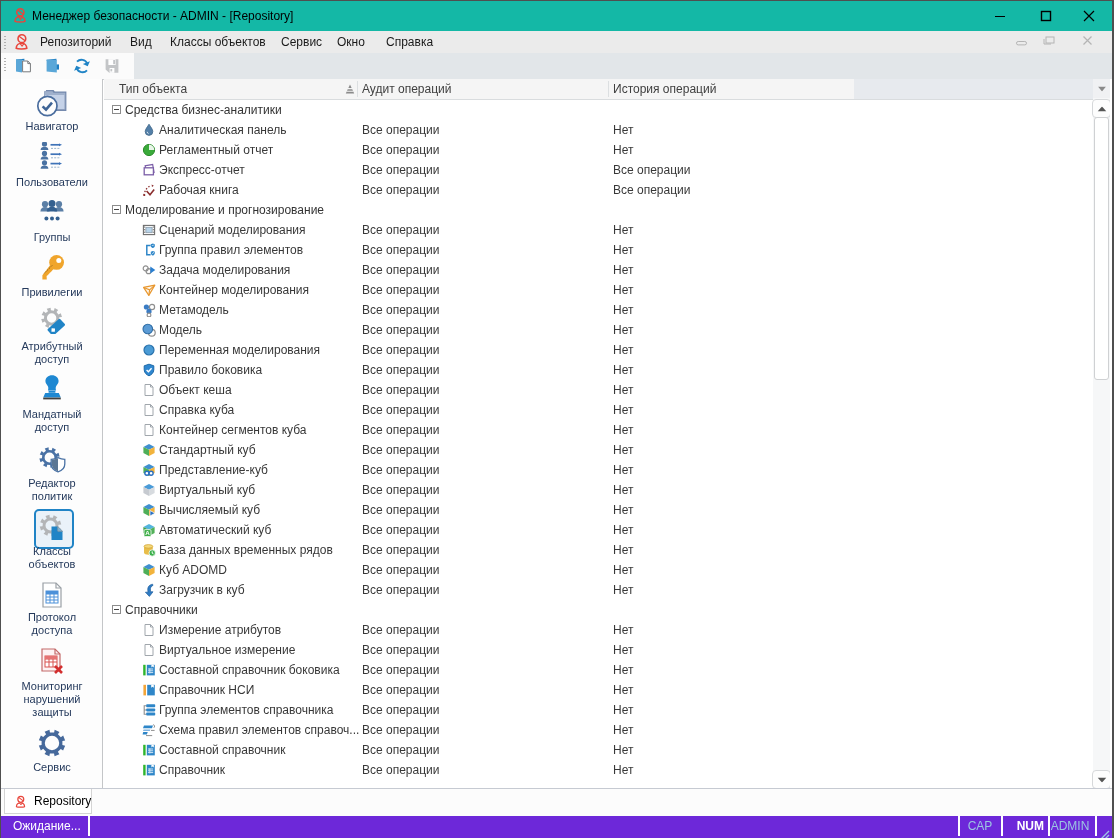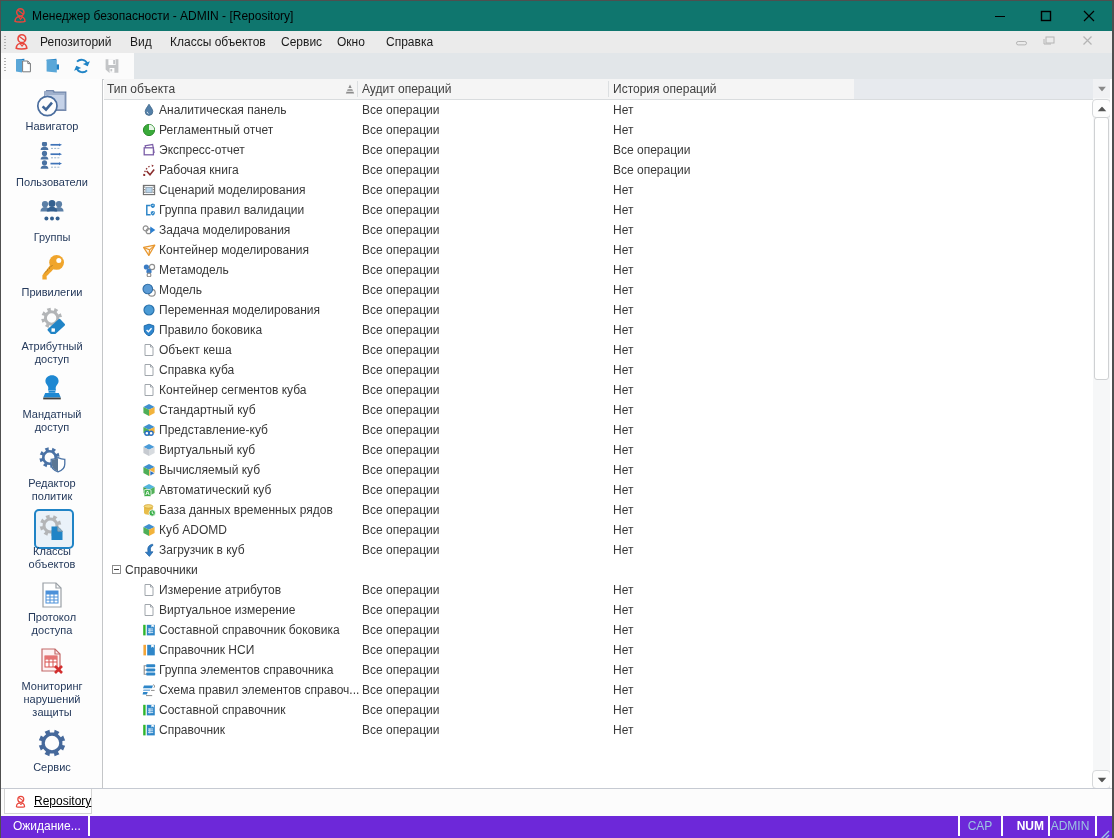--- a/index.html
+++ b/index.html
@@ -1,19 +1,19 @@
 <!DOCTYPE html>
 <html><head><meta charset="utf-8"><style>
 * { margin:0; padding:0; box-sizing:border-box; }
 html,body { width:1114px; height:838px; overflow:hidden; }
 body { font-family:"Liberation Sans", sans-serif; font-size:12px; color:#333;
   background:#4f4f4f; position:relative; }
 #win { position:absolute; left:1px; top:1px; width:1111px; height:835px; background:#fff; }
 
-#title { position:absolute; left:0; top:0; width:100%; height:30px; background:#0f766e; }
+#title { position:absolute; left:0; top:0; width:100%; height:30px; background:#14b8a6; }
 #title .ic { position:absolute; left:11px; top:6px; }
 #title .tx { position:absolute; left:31px; top:8px; color:#000; }
 .wbtn { position:absolute; top:0; width:46px; height:30px; }
 .wbtn svg { position:absolute; left:50%; top:50%; transform:translate(-50%,-50%); }
 
 #menu { position:absolute; left:0; top:30px; width:100%; height:22px; background:#ebebeb; }
 #menu .grip { position:absolute; left:3px; top:5px; width:2px; height:15px;
   background-image:repeating-linear-gradient(#b0b0b0 0 1px, transparent 1px 3px); }
 #menu .ic { position:absolute; left:12px; top:2px; }
 .mi { position:absolute; top:4px; color:#1a1a1a; }
@@ -62,21 +62,21 @@
 #hdrop { position:absolute; left:1092px; top:78px; width:17px; height:21px; background:#f0f1f3;
   border-bottom:1px solid #d9dcde; }
 #rmarg { position:absolute; left:1109px; top:78px; width:2px; height:710px; background:#fff; }
 .arrow { position:absolute; left:50%; top:50%; transform:translate(-50%,-50%); width:0; height:0; }
 
 #tabs { position:absolute; left:0; top:787px; width:100%; height:28px; background:#fcfcfc;
   border-top:1px solid #c6cad2; }
 #tabs .tab { position:absolute; left:3px; top:0; width:88px; height:25px; background:#fff;
   border:1px solid #d4d4d4; border-top:none; }
 #tabs .tab .ic { position:absolute; left:9px; top:6px; }
-#tabs .tab .tx { position:absolute; left:29px; top:5px; color:#000;text-decoration:underline; }
+#tabs .tab .tx { position:absolute; left:29px; top:5px; color:#000; }
 
 #status { position:absolute; left:0; top:815px; width:100%; height:28px; background:#6d28d9; color:#fff; }
 #status .tx { position:absolute; left:12px; top:3px; }
 #status .sep { position:absolute; top:0; width:2px; height:20px; background:#fff; }
 #status .key { position:absolute; top:3px; width:42px; text-align:center; color:#9cc5e2; }
 #status .key.on { color:#fff;text-align:right; }
 #grip2 { position:absolute; right:2px; bottom:2px; width:13px; height:13px; }
 </style></head>
 <body>
 <div id="win">
@@ -249,33 +249,37 @@
           <path d="M17 19l7 7M24 19l-7 7" stroke="#d32f2f" stroke-width="2.6"></path>
         </svg></div>
 <div class="sbl" style="top:601px">Мониторинг<br>нарушений<br>защиты</div>
 <div class="sbi" style="top:650px"><svg width="28" height="28" viewBox="0 0 28 28">
           <path d="M27.13 16.66 L25.11 21.49 L22.79 19.92 L19.86 22.84 L21.40 25.17 L16.57 27.15 L16.03 24.40 L11.89 24.39 L11.34 27.13 L6.51 25.11 L8.08 22.79 L5.16 19.86 L2.83 21.40 L0.85 16.57 L3.60 16.03 L3.61 11.89 L0.87 11.34 L2.89 6.51 L5.21 8.08 L8.14 5.16 L6.60 2.83 L11.43 0.85 L11.97 3.60 L16.11 3.61 L16.66 0.87 L21.49 2.89 L19.92 5.21 L22.84 8.14 L25.17 6.60 L27.15 11.43 L24.40 11.97 L24.39 16.11 Z M 6.80 14.00 a 7.20 7.20 0 1 0 14.4000 0 a 7.20 7.20 0 1 0 -14.4000 0 Z" fill="#46699b" fill-rule="evenodd"></path>
         </svg></div>
 <div class="sbl" style="top:682px">Сервис</div>
   </div>
   <div id="tarea">
     <div id="thead">
-      <span class="hc" style="left:3px">Тип объекта</span>
+      <span class="hc" style="left:15px">Тип объекта</span>
       <span class="hc" style="left:258px">Аудит операций</span>
       <span class="hc" style="left:509px">История операций</span>
       <span class="div" style="left:253px"></span>
       <span class="div" style="left:504px"></span>
       <span class="div" style="left:750px"></span>
       <span class="h4"></span>
       <svg style="position:absolute;left:241px;top:5px" width="10" height="10">
           <path d="M5 0.5L9.2 9.5H0.8z" fill="#8a8a8a"></path>
           <path d="M1.5 7.2h7M3 4.6h4" stroke="#f5f5f5" stroke-width="1.1"></path>
         </svg>
     </div>
     <div id="tbody">
+<div class="row grp">
+          <span class="exp"></span>
+          <span class="gt">Средства бизнес-аналитики</span>
+        </div>
 <div class="row">
           <span class="ric"><svg width="14" height="14" viewBox="0 0 14 14">
               <path d="M7 1.2C8.6 4 10.8 6.2 10.8 8.6a3.8 3.8 0 0 1-7.6 0C3.2 6.2 5.4 4 7 1.2z" fill="#537fa8" stroke="#3d6587" stroke-width="0.8"></path>
               <path d="M5.2 8.8a2 2 0 0 0 1.4 1.9" stroke="#dce8f2" fill="none" stroke-width="1"></path>
             </svg></span>
           <span class="t1">Аналитическая панель</span>
           <span class="t2">Все операции</span>
           <span class="t3">Нет</span>
         </div>
 <div class="row">
@@ -302,38 +306,42 @@
           <span class="ric"><svg width="14" height="14" viewBox="0 0 14 14">
               <path d="M2 12.4C2.6 8 4.4 4.8 8.6 2.6" stroke="#8b2e2e" stroke-width="1.3" fill="none" stroke-dasharray="1.5 1.7"></path>
               <path d="M9.6 1.6l2.2 1.2-1.8 1.2z" fill="#8b2e2e"></path>
               <path d="M1.4 11.2h1.8v1.8H1.4z" fill="#8b2e2e"></path>
               <path d="M4.6 8l3.4 3.8 4.2-5.2" stroke="#8b2e2e" stroke-width="1.6" fill="none"></path>
             </svg></span>
           <span class="t1">Рабочая книга</span>
           <span class="t2">Все операции</span>
           <span class="t3">Все операции</span>
         </div>
+<div class="row grp">
+          <span class="exp"></span>
+          <span class="gt">Моделирование и прогнозирование</span>
+        </div>
 <div class="row">
           <span class="ric"><svg width="14" height="14" viewBox="0 0 14 14">
               <rect x="1.4" y="2.4" width="11.2" height="9.2" fill="#fff" stroke="#6d6d6d" stroke-width="1.1"></rect>
               <rect x="3.9" y="4.3" width="6.2" height="5.4" fill="#b8d4ea" stroke="#8a9aa8" stroke-width="0.8"></rect>
               <path d="M2.7 3.4v7.4M11.3 3.4v7.4" stroke="#6d6d6d" stroke-dasharray="1.3 1.3"></path>
             </svg></span>
           <span class="t1">Сценарий моделирования</span>
           <span class="t2">Все операции</span>
           <span class="t3">Нет</span>
         </div>
 <div class="row">
           <span class="ric"><svg width="14" height="14" viewBox="0 0 14 14">
               <path d="M8.6 2.4H4.8v9.4h3.8" fill="none" stroke="#2e86c8" stroke-width="1.5"></path>
               <path d="M8.8 1.2l2-.7 2 .7v1.7c0 1.3-2 2.1-2 2.1s-2-.8-2-2.1z" fill="#2e86c8"></path>
               <path d="M8.8 8.8l2-.7 2 .7v1.7c0 1.3-2 2.1-2 2.1s-2-.8-2-2.1z" fill="#2e86c8"></path>
               <path d="M10.1 2.3l.6.6 1-1.2M10.1 9.9l.6.6 1-1.2" stroke="#fff" fill="none" stroke-width="0.8"></path>
             </svg></span>
-          <span class="t1">Группа правил валидации</span>
+          <span class="t1">Группа правил элементов</span>
           <span class="t2">Все операции</span>
           <span class="t3">Нет</span>
         </div>
 <div class="row">
           <span class="ric"><svg width="14" height="14" viewBox="0 0 14 14">
               <circle cx="3.7" cy="5.4" r="2.5" fill="none" stroke="#8f8f8f" stroke-width="1.2"></circle>
               <circle cx="6.6" cy="8.2" r="2.5" fill="none" stroke="#8f8f8f" stroke-width="1.2"></circle>
               <path d="M8.3 3.6l5 3.4-5 3.4z" fill="#2a7fd0"></path>
             </svg></span>
           <span class="t1">Задача моделирования</span>

